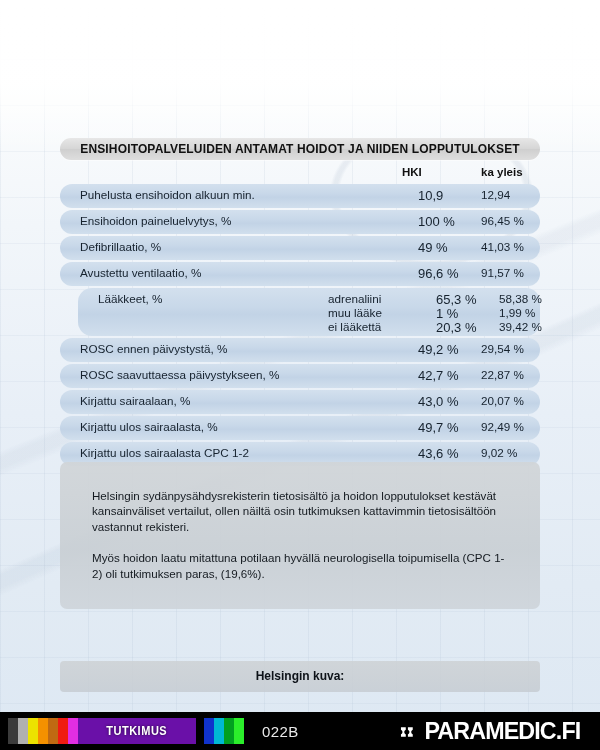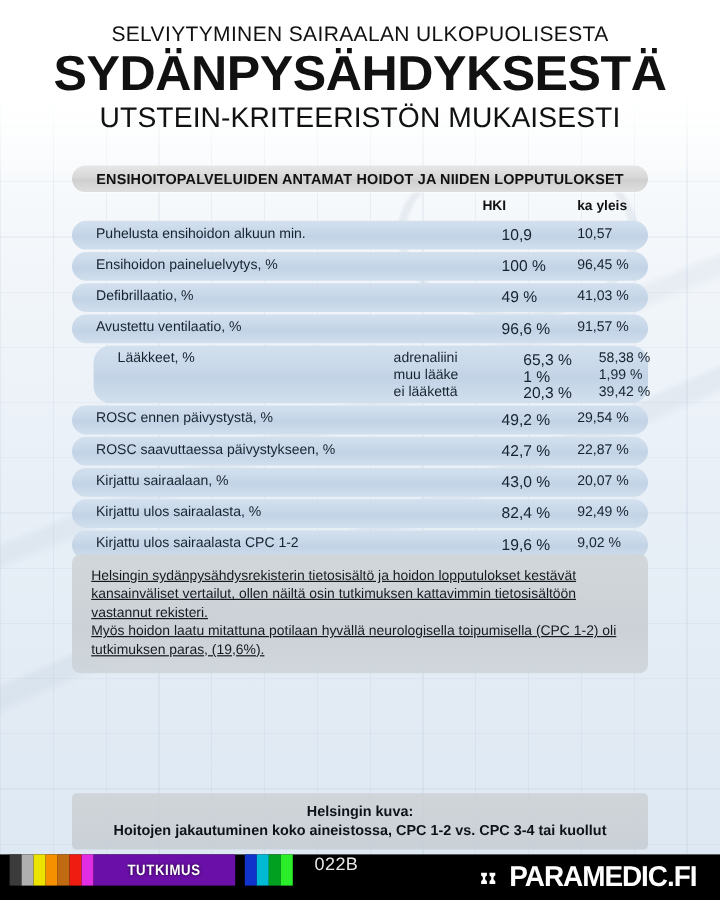--- a/index.html
+++ b/index.html
@@ -173,25 +173,24 @@
     position: absolute;
     left: 60px;
     top: 462px;
     width: 480px;
     box-sizing: border-box;
     padding: 10px 16px 12px 16px;
     border-radius: 7px;
     background: linear-gradient(180deg, rgba(209,213,216,0.92) 0%, rgba(201,207,212,0.92) 60%, rgba(206,212,218,0.9) 100%);
   }
   .note p {
-    margin: 0;
+    margin: 16px;
     font-size: 11.6px;
     line-height: 1.33;
     color: #141a20;
-    text-decoration: underline;
   }
 
   
   .next {
     position: absolute;
     left: 60px;
     top: 661px;
     width: 480px;
     box-sizing: border-box;
     padding: 7px 10px 8px 10px;
@@ -209,20 +208,21 @@
 
   
   .footer {
     position: absolute;
     left: 0;
     bottom: 0;
     width: 600px;
     height: 38px;
     background: #000000;
     display: flex;
+    align-items: center;
   }
   .swatches {
     display: flex;
     height: 26px;
     margin-left: 8px;
   }
   .swatches i {
     display: block;
     width: 10px;
     height: 26px;
@@ -271,40 +271,35 @@
   }
 </style>
 </head>
 <body>
 
 <div id="slide">
   <div id="texture"></div>
   <div id="texture2"></div>
   <div id="topfade"></div>
 
-  <div class="titles">
-    <div class="title-top">SELVIYTYMINEN SAIRAALAN ULKOPUOLISESTA</div>
-    <div class="title-main">SYDÄNPYSÄHDYKSESTÄ</div>
-    <div class="title-sub">UTSTEIN-KRITEERISTÖN MUKAISESTI</div>
-  </div>
 
   <div class="panel-head">
     <span class="panel-head-text">ENSIHOITOPALVELUIDEN ANTAMAT HOIDOT JA NIIDEN LOPPUTULOKSET</span>
   </div>
 
   <div class="table">
     <div class="col-head">
       <span class="ch ch-hki">HKI</span>
       <span class="ch ch-gen">ka yleis</span>
     </div>
 
     <div class="row">
       <span class="label">Puhelusta ensihoidon alkuun min.</span>
       <span class="v1 l0">10,9</span>
-      <span class="v2 l0">10,57</span>
+      <span class="v2 l0">12,94</span>
     </div>
     <div class="row">
       <span class="label">Ensihoidon paineluelvytys, %</span>
       <span class="v1 l0">100 %</span>
       <span class="v2 l0">96,45 %</span>
     </div>
     <div class="row">
       <span class="label">Defibrillaatio, %</span>
       <span class="v1 l0">49 %</span>
       <span class="v2 l0">41,03 %</span>
@@ -338,38 +333,37 @@
       <span class="v1 l0">42,7 %</span>
       <span class="v2 l0">22,87 %</span>
     </div>
     <div class="row">
       <span class="label">Kirjattu sairaalaan, %</span>
       <span class="v1 l0">43,0 %</span>
       <span class="v2 l0">20,07 %</span>
     </div>
     <div class="row">
       <span class="label">Kirjattu ulos sairaalasta, %</span>
-      <span class="v1 l0">82,4 %</span>
+      <span class="v1 l0">49,7 %</span>
       <span class="v2 l0">92,49 %</span>
     </div>
     <div class="row">
       <span class="label">Kirjattu ulos sairaalasta CPC 1-2</span>
-      <span class="v1 l0">19,6 %</span>
+      <span class="v1 l0">43,6 %</span>
       <span class="v2 l0">9,02 %</span>
     </div>
   </div>
 
   <div class="note">
     <p>Helsingin sydänpysähdysrekisterin tietosisältö ja hoidon lopputulokset kestävät kansainväliset vertailut, ollen näiltä osin tutkimuksen kattavimmin tietosisältöön vastannut rekisteri.</p>
     <p>Myös hoidon laatu mitattuna potilaan hyvällä neurologisella toipumisella (CPC 1-2) oli tutkimuksen paras, (19,6%).</p>
   </div>
 
   <div class="next">
     <div class="l">Helsingin kuva:</div>
-    <div class="l">Hoitojen jakautuminen koko aineistossa, CPC 1-2 vs. CPC 3-4 tai kuollut</div>
   </div>
 
   <div class="footer" style="background: rgb(0, 0, 0);">
     <div class="swatches" id="sw-left">
         <i style="background: rgb(59, 59, 59);"></i>
         <i style="background: rgb(176, 176, 176);"></i>
         <i style="background: rgb(236, 227, 0);"></i>
         <i style="background: rgb(245, 145, 0);"></i>
         <i style="background: rgb(192, 106, 18);"></i>
         <i style="background: rgb(239, 28, 18);"></i>

